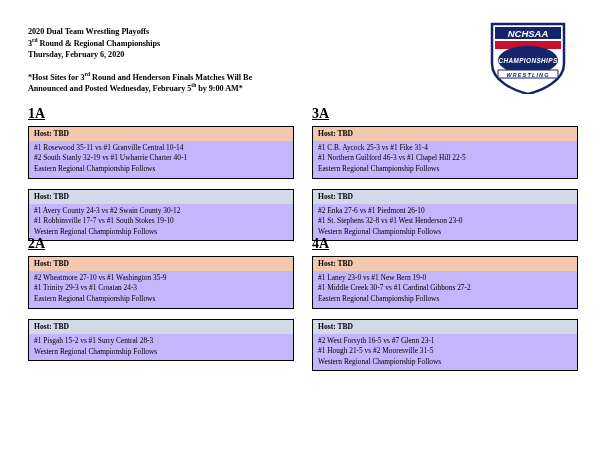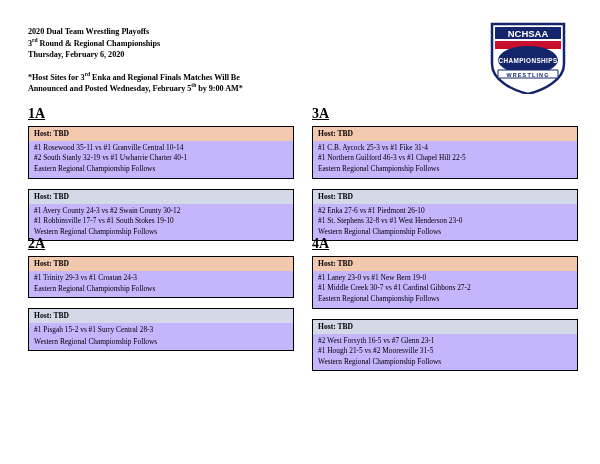--- a/index.html
+++ b/index.html
@@ -43,20 +43,21 @@
     line-height: 0;
   }
 
   
   .logo {
     position: absolute;
     left: 486px;
     top: 20px;
     width: 84px;
     height: 74px;
+    font-style: italic;
   }
   .logo svg { display: block; }
 
   
   .col {
     position: absolute;
     width: 266px;
   }
   .col-left  { left: 28px; }
   .col-right { left: 312px; }
@@ -104,21 +105,21 @@
 </style>
 </head>
 <body>
 
 <div class="page">
 
   <div class="header">
     <div class="header-line">2020 Dual Team Wrestling Playoffs</div>
     <div class="header-line"><span>3</span><sup>rd</sup><span> Round &amp; Regional Championships</span></div>
     <div class="header-line">Thursday, February 6, 2020</div>
-    <div class="header-line note"><span>*Host Sites for 3</span><sup>rd</sup><span> Enka and Regional Finals Matches Will Be</span></div>
+    <div class="header-line note"><span>*Host Sites for 3</span><sup>rd</sup><span> Round and Henderson Finals Matches Will Be</span></div>
     <div class="header-line"><span>Announced and Posted Wednesday, February 5</span><sup>th</sup><span> by 9:00 AM*</span></div>
   </div>
 
   <div class="logo">
     <svg width="84" height="74" viewBox="0 0 84 74">
       <path d="M6 4 h72 v40 c0 16 -20 26 -36 30 C26 70 6 60 6 44 Z" fill="#ffffff" stroke="#14256b" stroke-width="2.5"></path>
       <path d="M9 7 h66 v12 h-66 Z" fill="#14256b"></path>
       <text x="42" y="17" font-family="&quot;Liberation Sans&quot;, sans-serif" font-size="9.5" font-weight="bold" fill="#ffffff" text-anchor="middle">NCHSAA</text>
       <path d="M9 21 h66 v8 h-66 Z" fill="#c8102e"></path>
       <ellipse cx="42" cy="40" rx="30" ry="14" fill="#14256b"></ellipse>
@@ -166,20 +167,21 @@
         <div class="follows">Western Regional Championship Follows</div>
       </div>
     </div>
   </div>
 
   <div class="col col-left row-bottom">
     <div class="class-label">2A</div>
     <div class="bracket-box">
       <div class="host-bar host-east">Host:  TBD</div>
       <div class="box-body">
+        <div class="match-line">#2 Wheatmore 27-10 vs #1 Washington 35-9</div>
         <div class="match-line">#1 Trinity 29-3 vs #1 Croatan 24-3</div>
         <div class="follows">Eastern Regional Championship Follows</div>
       </div>
     </div>
     <div class="bracket-box">
       <div class="host-bar host-west">Host: TBD</div>
       <div class="box-body">
         <div class="match-line">#1 Pisgah 15-2 vs #1 Surry Central 28-3</div>
         <div class="follows">Western Regional Championship Follows</div>
       </div>

